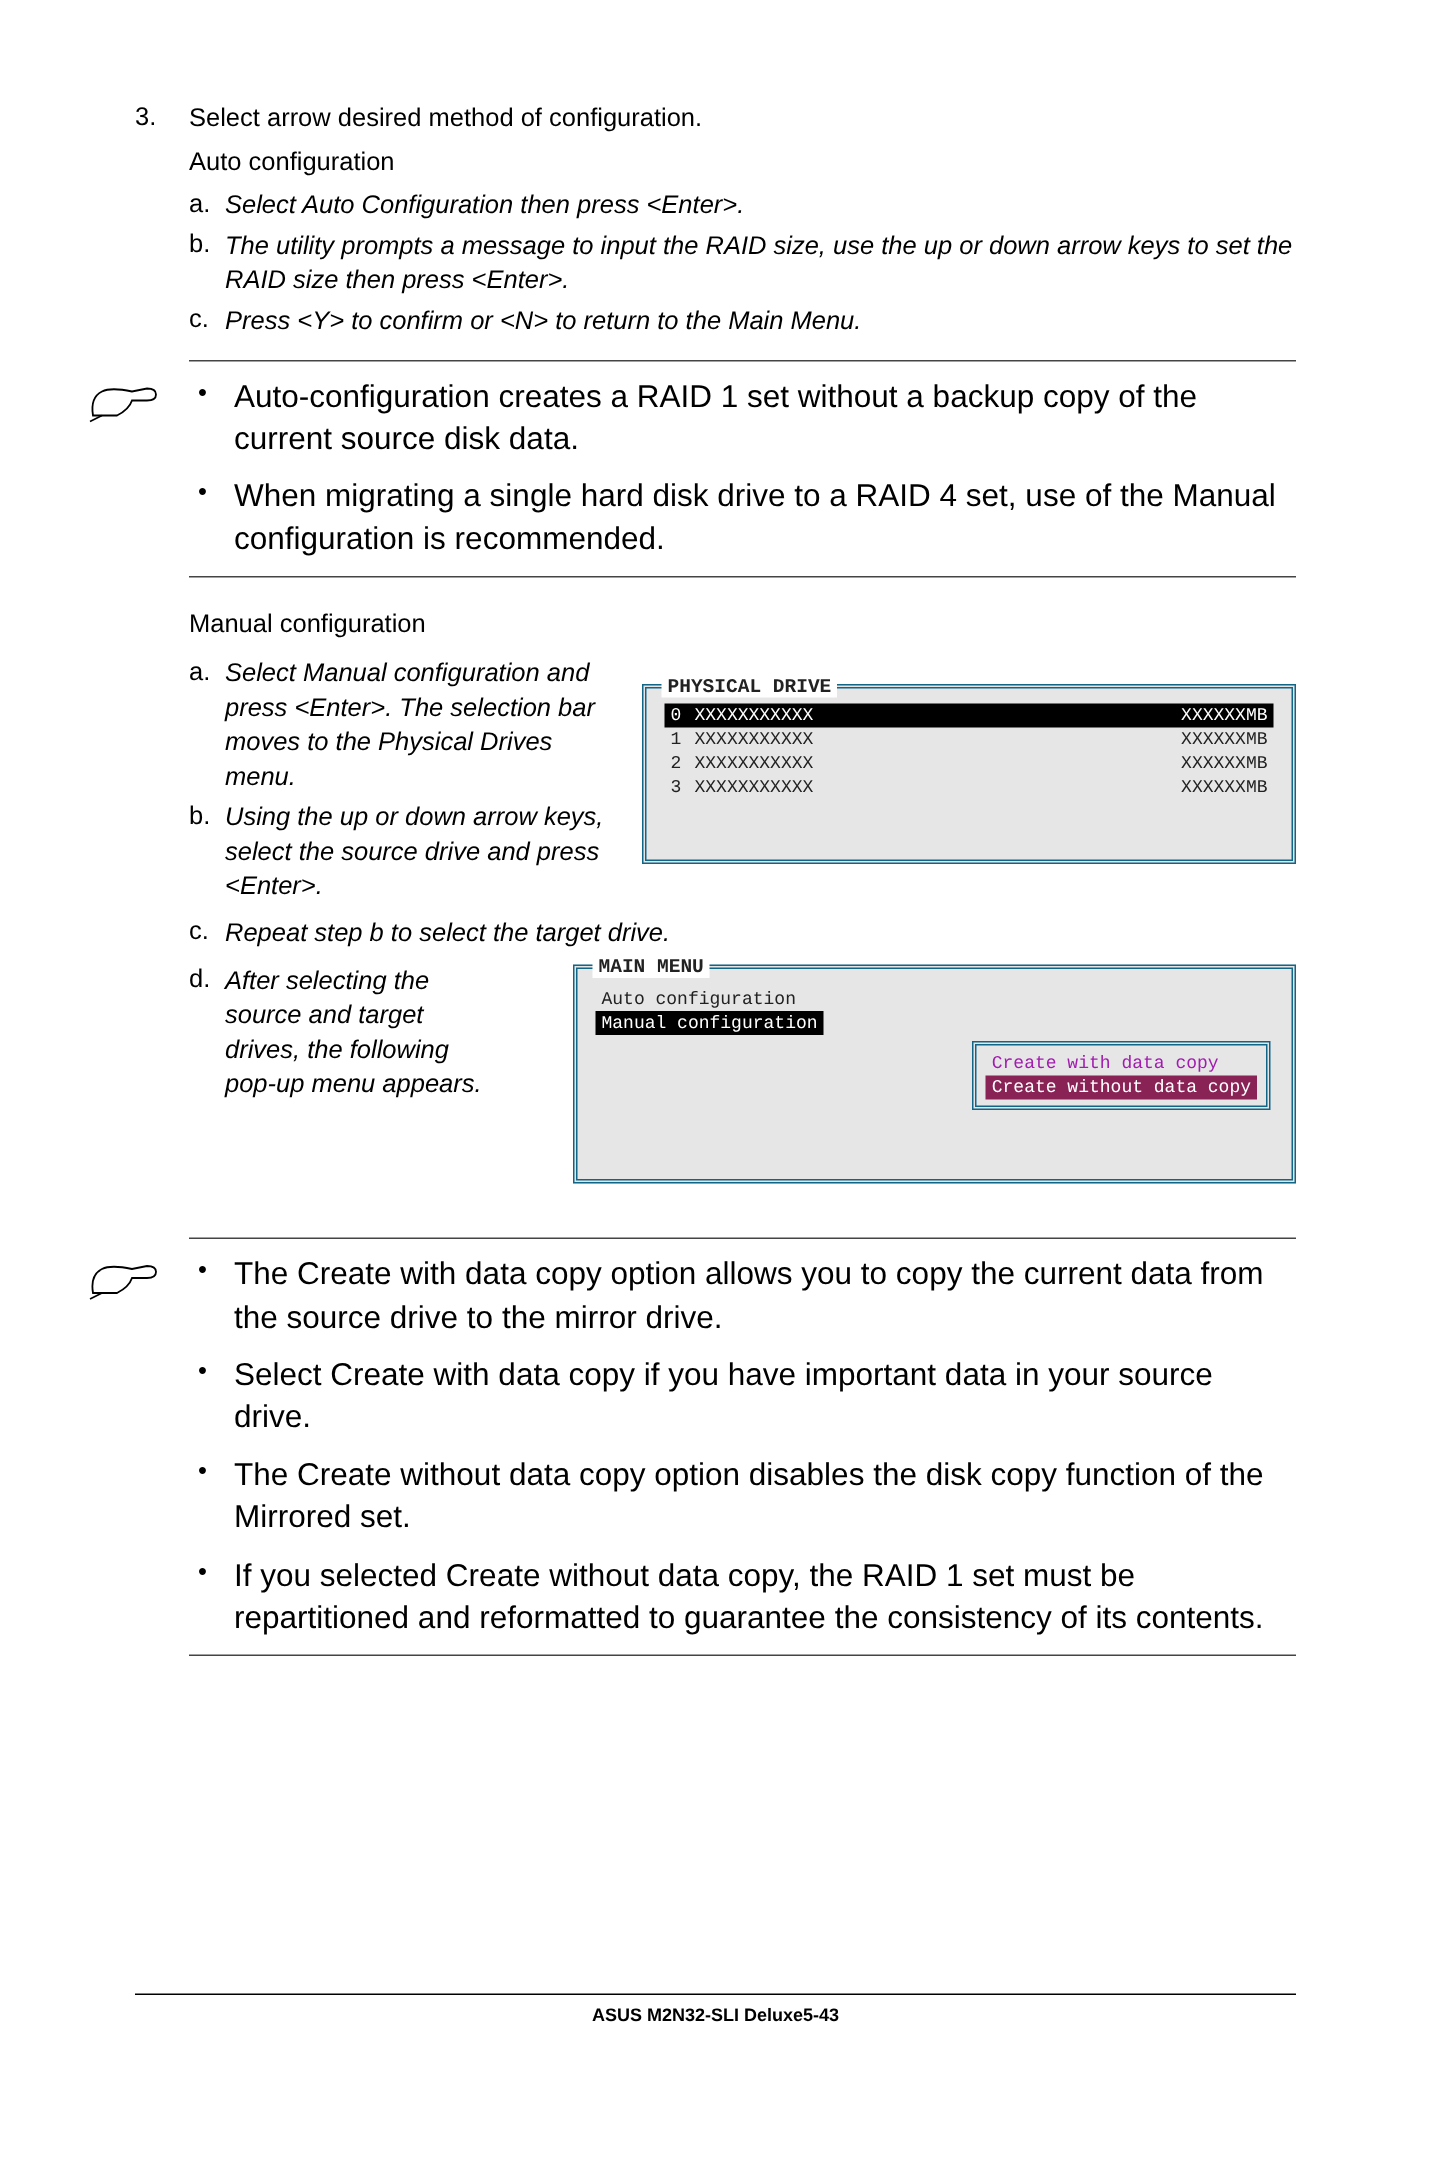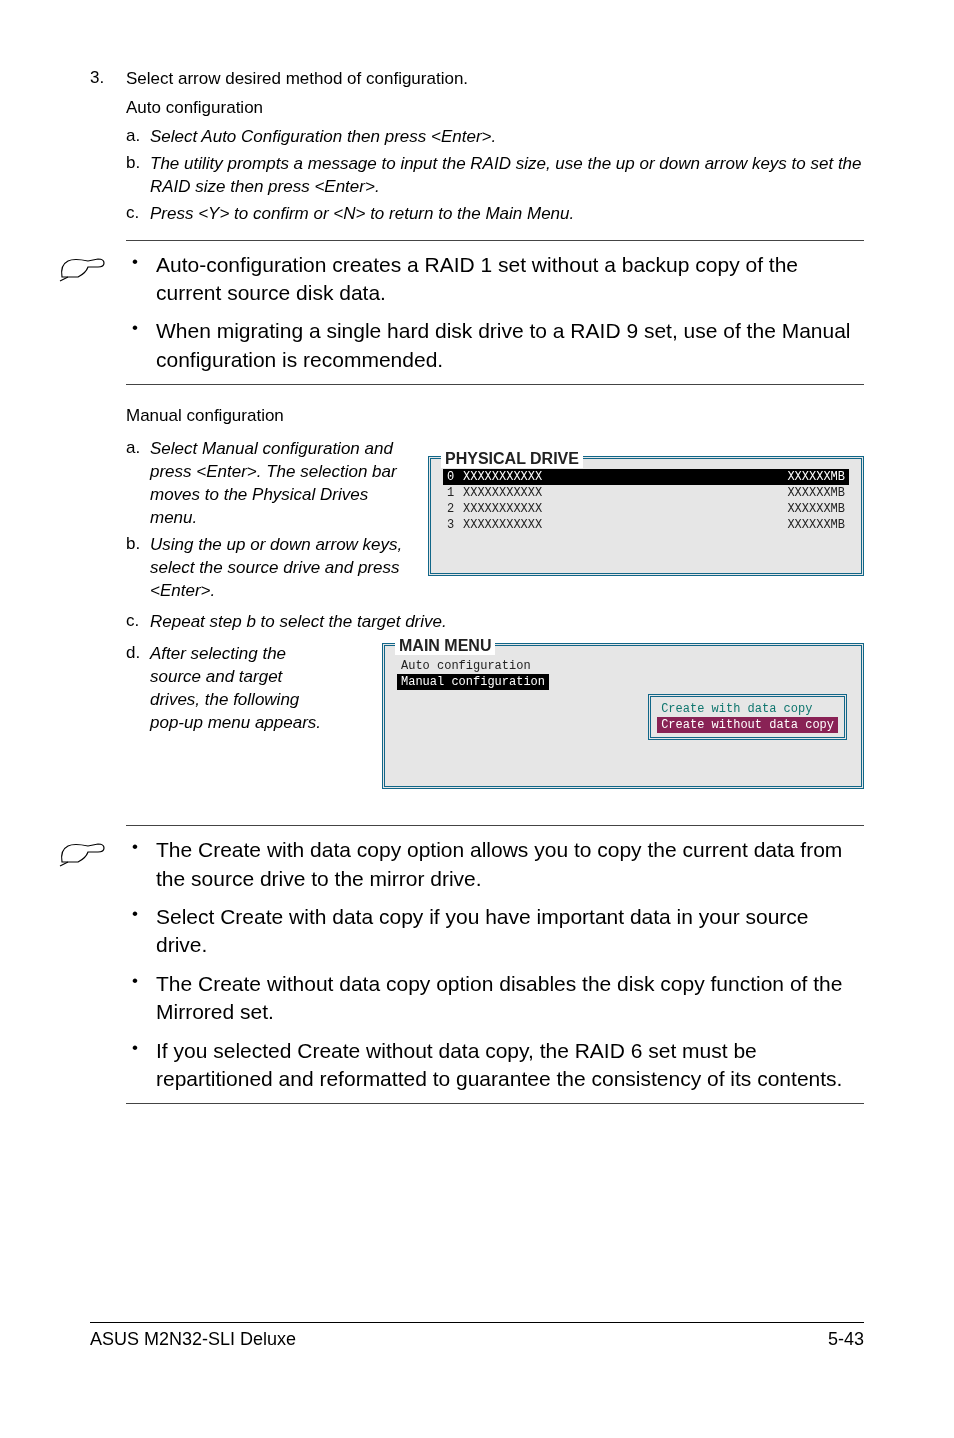--- a/index.html
+++ b/index.html
@@ -104,22 +104,22 @@
     border: 3px double #168;
     background: #e6e6e6;
     position: relative;
   }
   .panel-label {
     position: absolute;
     top: -9px;
     left: 10px;
     background: #ffffff;
     padding: 0 4px;
-    font-family: Liberation Sans, sans-serif;
-    font-size: 16px;
+    font-family: Liberation Mono, monospace;
+    font-size: 13px;
     color: #222;
     font-weight: bold;
   }
   .drive-list {
     padding: 10px 12px 40px 12px;
     font-family: "Courier New", monospace;
     font-size: 12px;
     color: #222;
   }
   .drive-row {
@@ -170,37 +170,38 @@
     position: absolute;
     right: 14px;
     top: 48px;
     background: #e6e6e6;
     padding: 4px 6px;
     font-family: "Courier New", monospace;
     font-size: 12px;
   }
   .submenu .smi {
     padding: 1px 4px;
-    color: #0f766e;
+    color: #a21caf;
     white-space: nowrap;
   }
   .submenu .smi.sel {
     background: #892255;
     color: #fff;
   }
   .footer {
     position: absolute;
     bottom: 30px;
     left: 90px;
     right: 90px;
     border-top: 1px solid #000;
     padding-top: 6px;
-    font-size: 18px;
-    display: flex;
-    justify-content: space-between;
+    font-size: 12px;
+    display: flex;
+    justify-content: center;
+    font-weight: bold;
   }
 </style>
 </head>
 <body>
 
 <div class="page">
 
   <div class="numbered-line">
     <div class="num">3.</div>
     <div class="body-text">
@@ -230,21 +231,21 @@
           <path d="M4 30 Q2 18 10 14 Q16 11 30 14 L40 12 Q46 12 46 16 Q46 20 40 20 L30 20 Q28 26 20 30 Z" fill="none" stroke="#000" stroke-width="1.2"></path>
           <path d="M10 30 L2 34" fill="none" stroke="#000" stroke-width="1.2"></path>
         </svg>
     </div>
     <div class="bullet-row">
       <div class="dot">•</div>
       <div class="btext">Auto-configuration creates a RAID 1 set without a backup copy of the current source disk data.</div>
     </div>
     <div class="bullet-row">
       <div class="dot">•</div>
-      <div class="btext">When migrating a single hard disk drive to a RAID 9 set, use of the Manual configuration is recommended.</div>
+      <div class="btext">When migrating a single hard disk drive to a RAID 4 set, use of the Manual configuration is recommended.</div>
     </div>
   </div>
 
   <div class="indent1 body-text" style="margin-bottom:6px;">Manual configuration</div>
 
   <div class="section2">
     <div class="left-col" style="width:290px;">
       <div class="letter-row">
         <div class="letter">a.</div>
         <div class="text">Select  Manual configuration and press &lt;Enter&gt;. The selection bar moves to the Physical Drives menu.</div>
@@ -326,21 +327,21 @@
     <div class="bullet-row">
       <div class="dot">•</div>
       <div class="btext">Select Create with data copy if you have important data in your source drive.</div>
     </div>
     <div class="bullet-row">
       <div class="dot">•</div>
       <div class="btext">The Create without data copy option disables the disk copy function of the Mirrored set.</div>
     </div>
     <div class="bullet-row">
       <div class="dot">•</div>
-      <div class="btext">If you selected Create without data copy, the RAID 6 set must be repartitioned and reformatted to guarantee the consistency of its contents.</div>
+      <div class="btext">If you selected Create without data copy, the RAID 1 set must be repartitioned and reformatted to guarantee the consistency of its contents.</div>
     </div>
   </div>
 
   <div class="footer">
     <span>ASUS M2N32-SLI Deluxe</span>
     <span>5-43</span>
   </div>
 
 </div>
 

